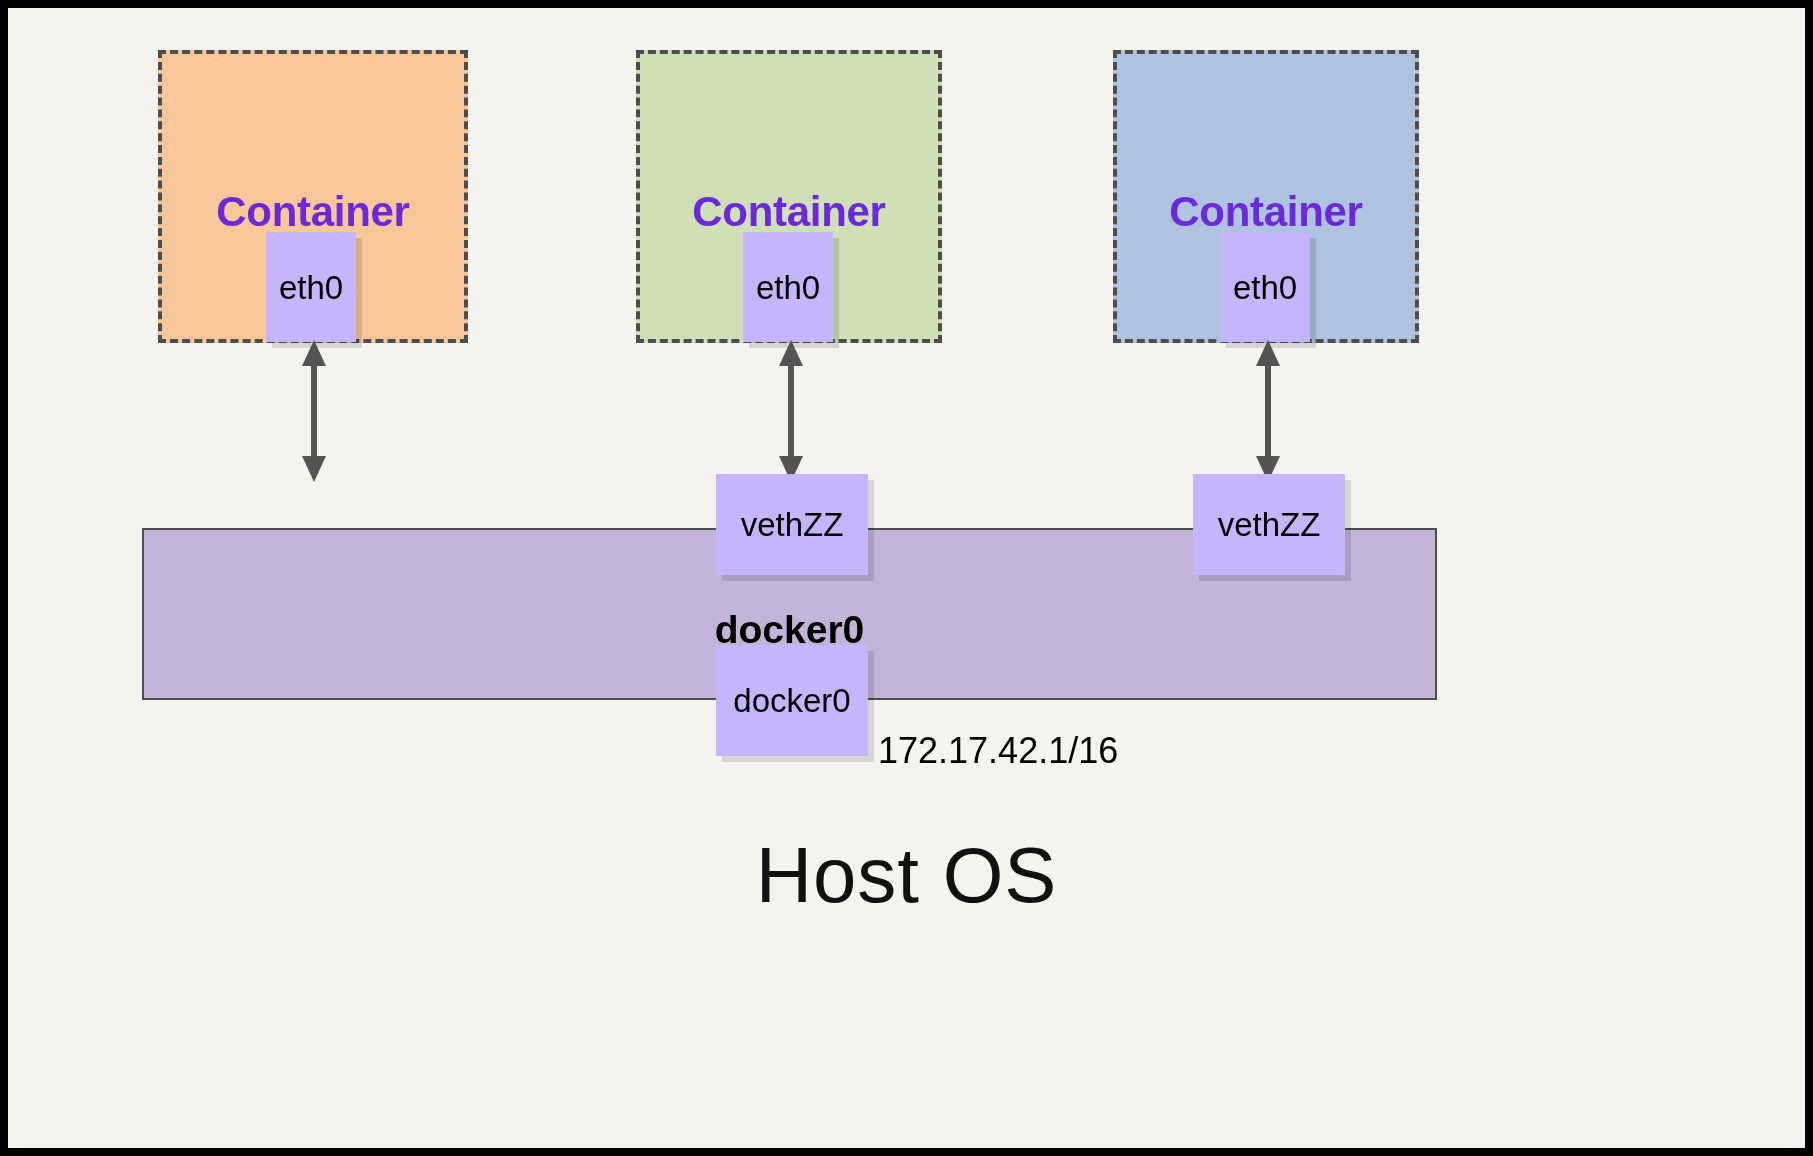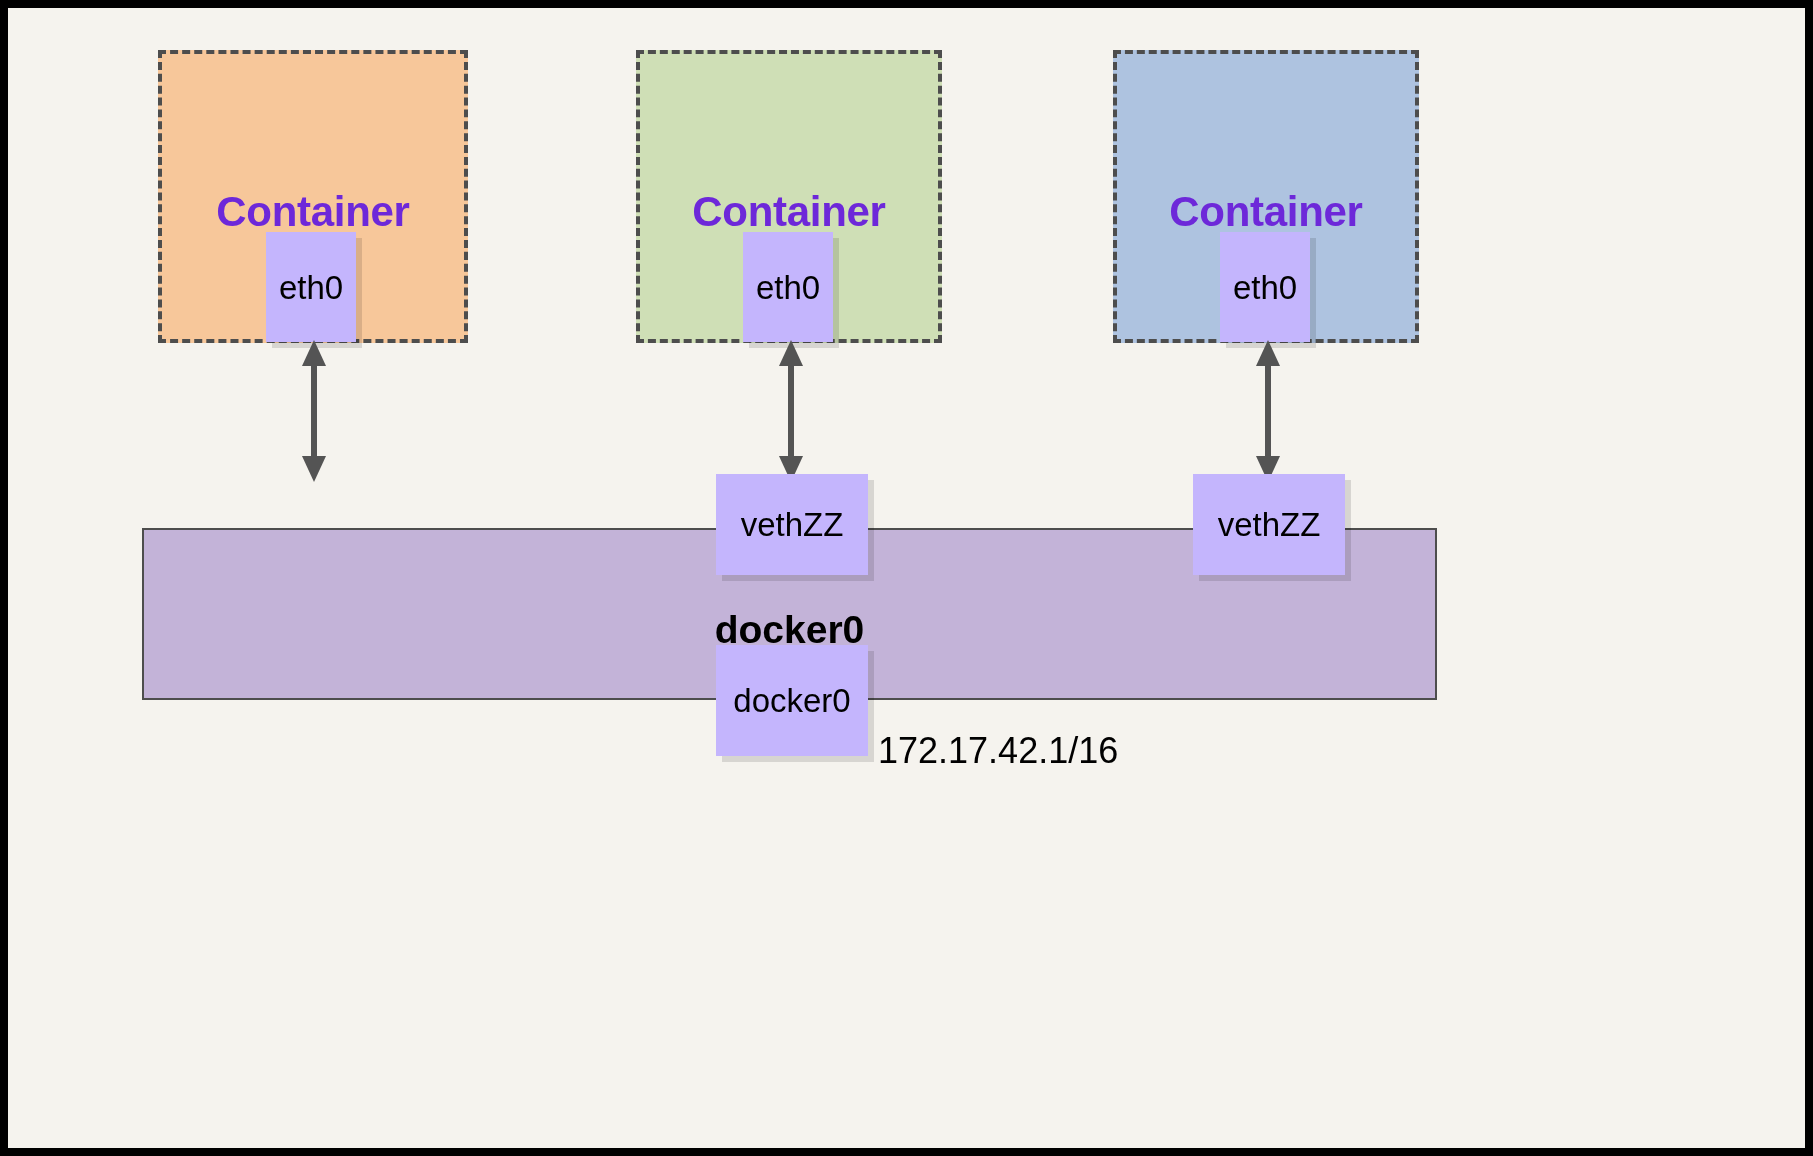--- a/index.html
+++ b/index.html
@@ -161,15 +161,16 @@
     <div class="note" style="left:1185px; top:466px; width:152px; height:101px;">
       <span>vethZZ</span>
     </div>
 
     <div class="note" style="left:708px; top:637px; width:152px; height:111px;">
       <span>docker0</span>
     </div>
 
     <div class="ip-text" style="left:870px; top:722px;">172.17.42.1/16</div>
 
+    <div id="host-os" style="top:822px;">Host OS</div>
 
   </div>
 </div>
 
 </body></html>

